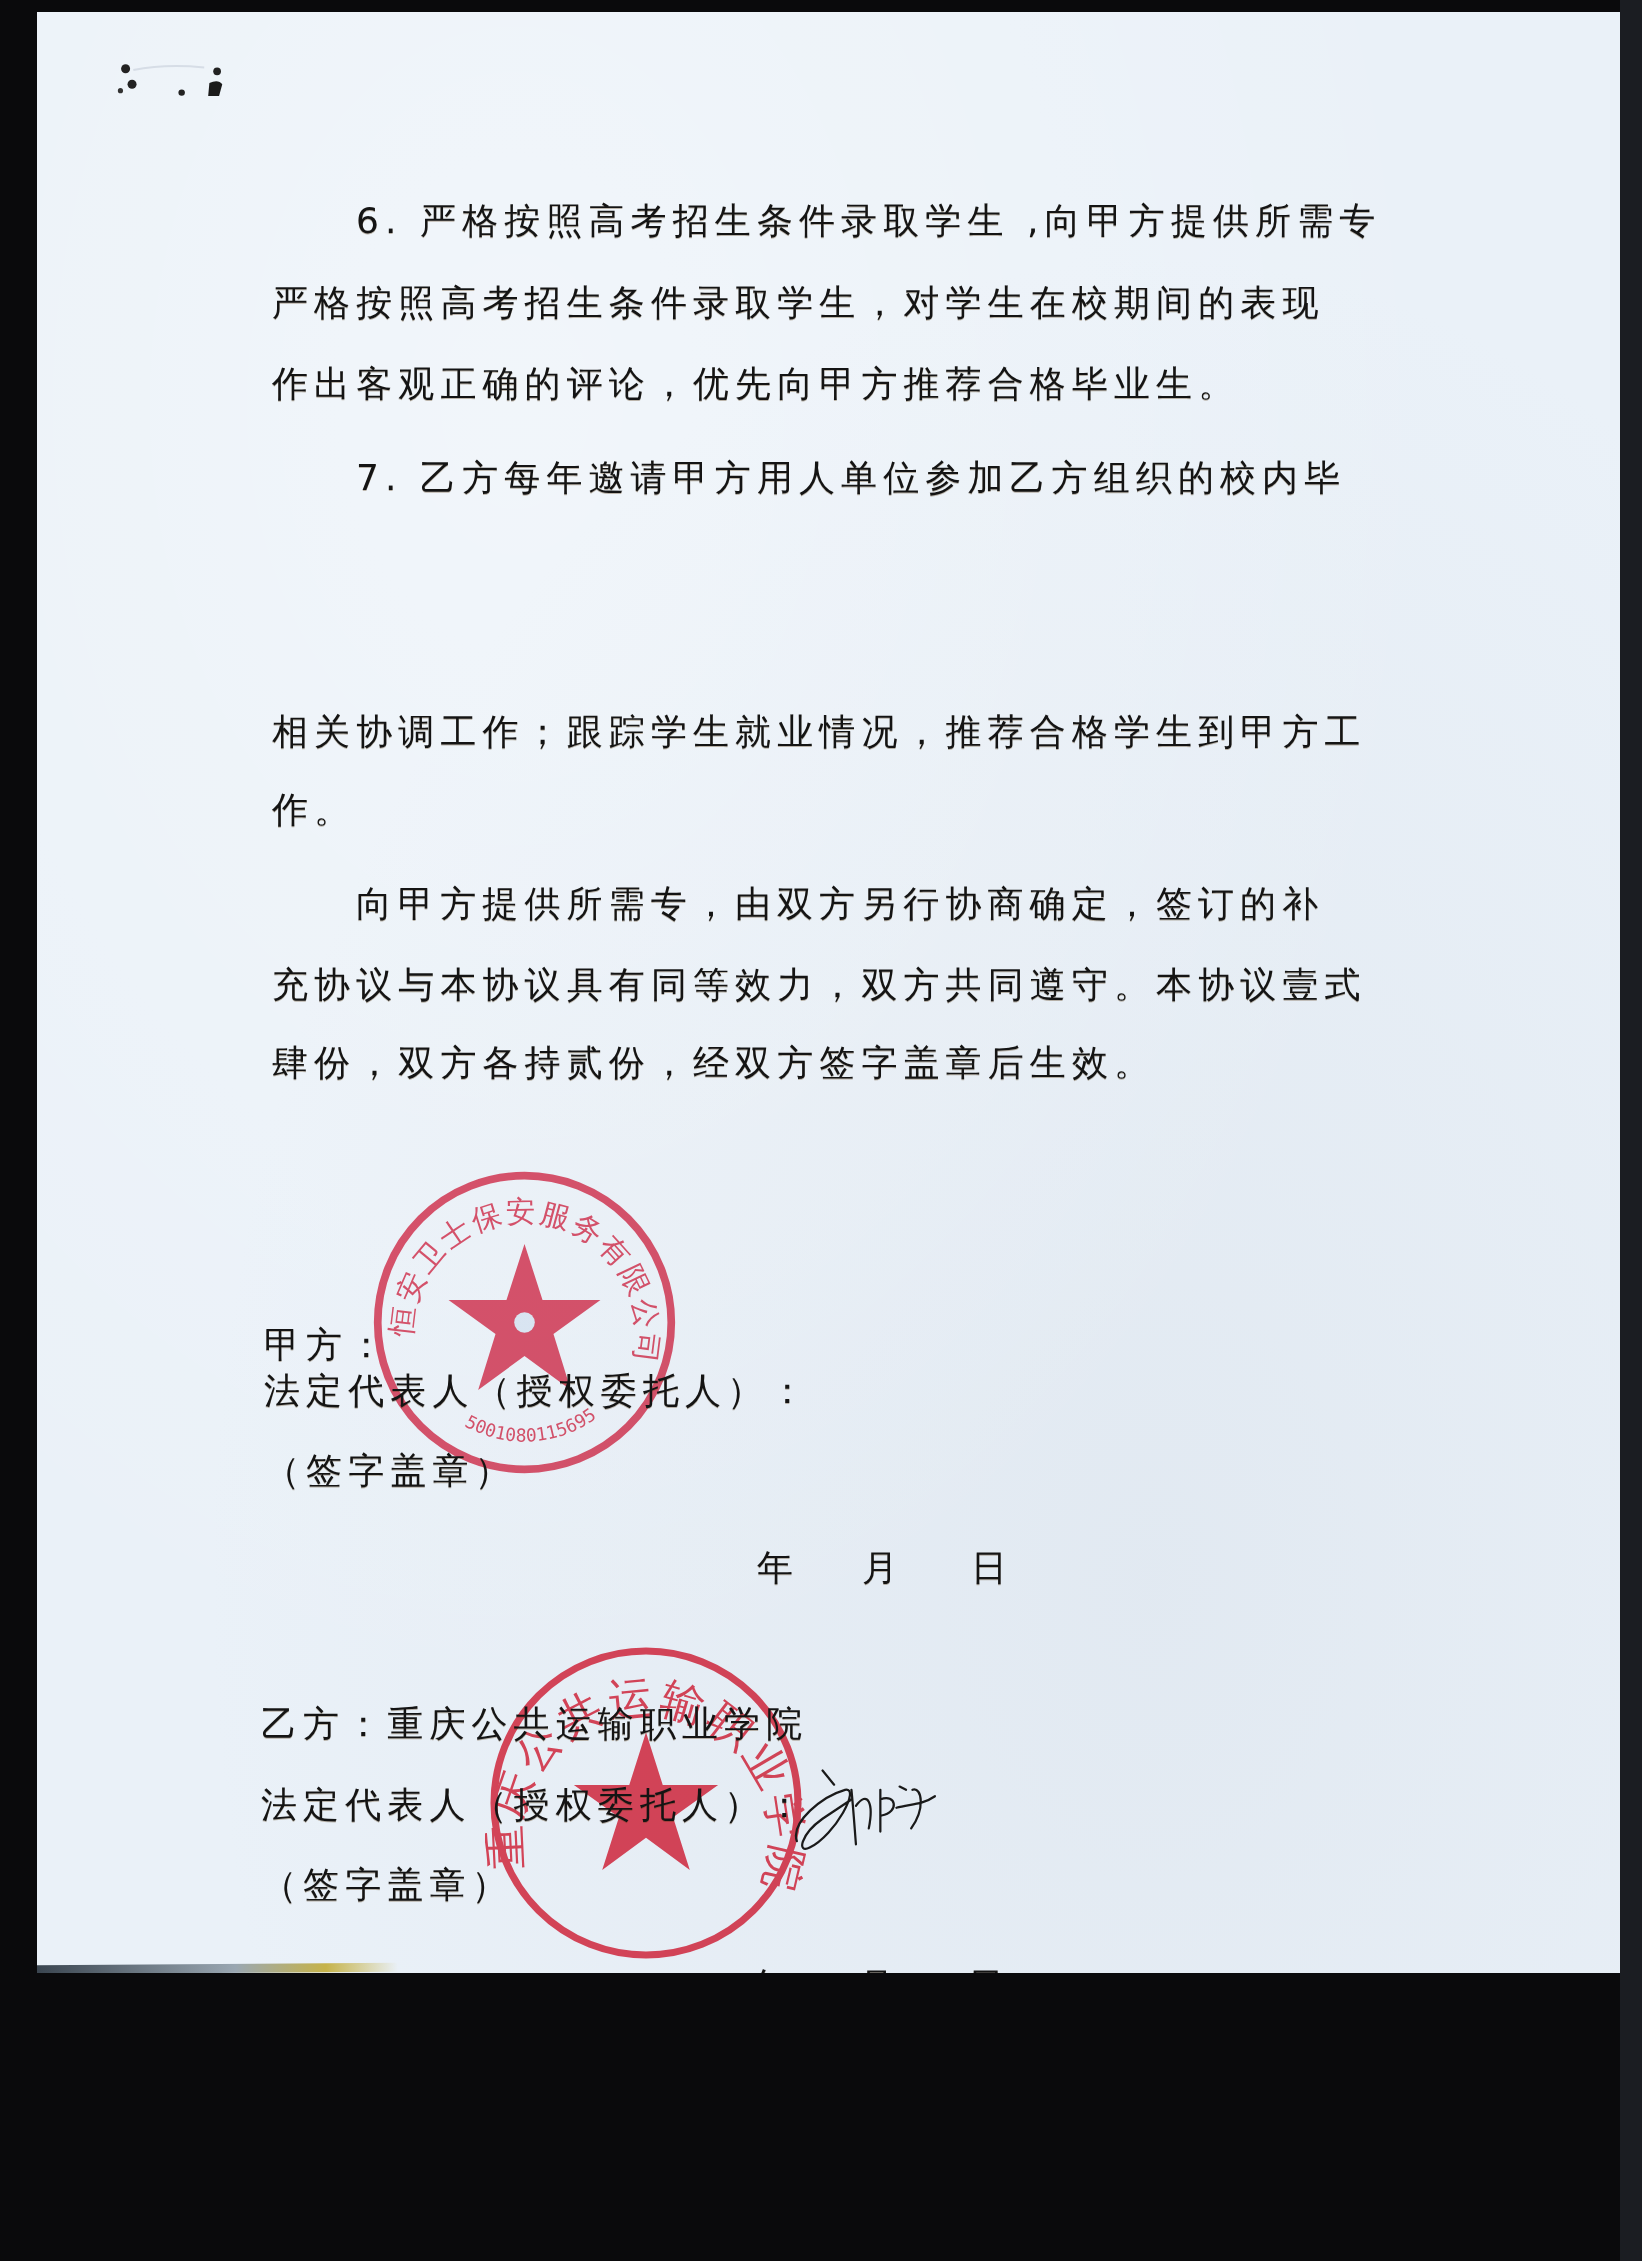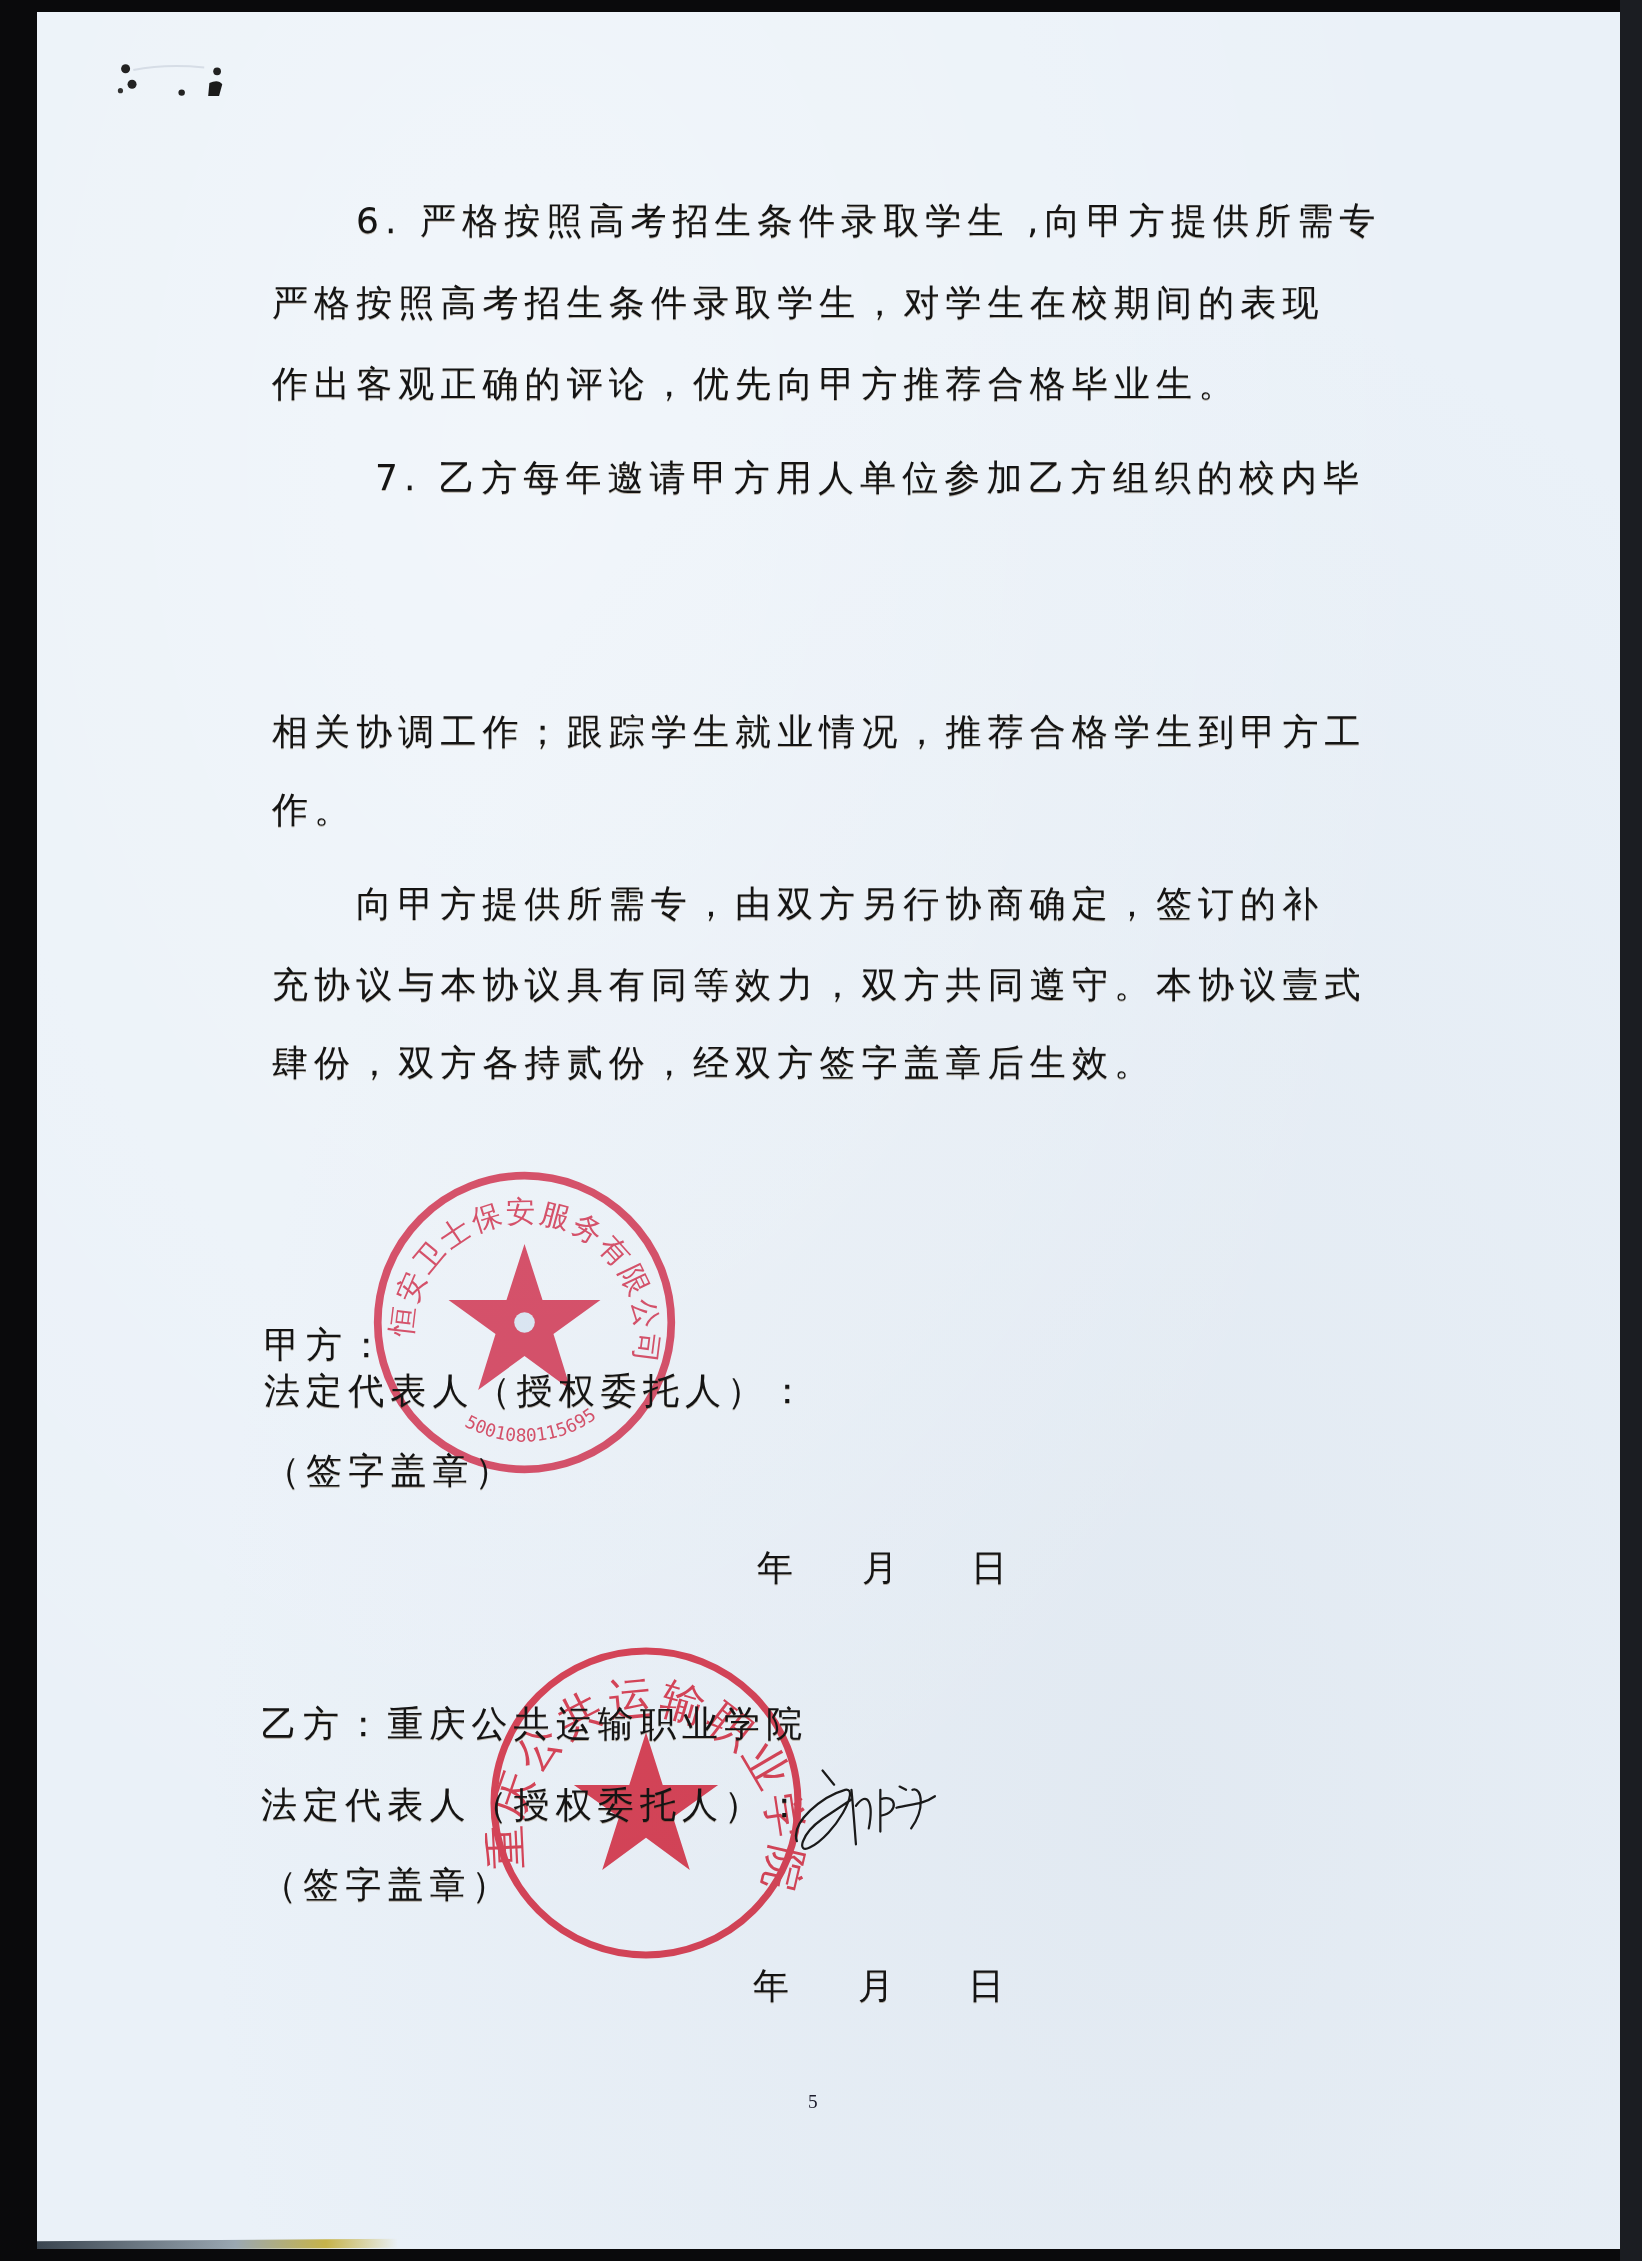--- a/index.html
+++ b/index.html
@@ -8,21 +8,21 @@
     width: 1643px;
     height: 2261px;
     overflow: hidden;
     background: #0a0a0c;
   }
   .page {
     position: absolute;
     left: 37px;
     top: 11.6px;
     width: 1583px;
-    height: 2237px;
+    height: 1961px;
     background: #eaf1f8;
     background-image:
       radial-gradient(ellipse at 30% 20%, rgba(255,255,255,0.35), rgba(255,255,255,0) 60%),
       radial-gradient(ellipse at 70% 80%, rgba(200,210,222,0.25), rgba(200,210,222,0) 60%);
     overflow: hidden;
     padding-left: 12px;
   }
   .right-edge {
     position: absolute;
     right: 0;
@@ -79,21 +79,21 @@
     <circle cx="105" cy="55" r="5" fill="#222"></circle>
     <circle cx="160" cy="22" r="6" fill="#222"></circle>
     <path d="M148 40 q14 -6 20 2 l-6 22 q-10 2 -16 -2 z" fill="#1b1b1b"></path>
     <path d="M30 20 q50 -10 110 -4" stroke="#d6dde6" stroke-width="3" fill="none"></path>
   </svg>
 
   <div class="text" style="left:319px;top:191px;">6. 严格按照高考招生条件录取学生 ,向甲方提供所需专</div>
   <div class="text" style="left:235px;top:273px;">严格按照高考招生条件录取学生，对学生在校期间的表现</div>
   <div class="text" style="left:235px;top:354px;">作出客观正确的评论，优先向甲方推荐合格毕业生。</div>
 
-  <div class="text" style="left:338px;top:448px;">7. 乙方每年邀请甲方用人单位参加乙方组织的校内毕</div>
+  <div class="text" style="left:319px;top:448px;">7. 乙方每年邀请甲方用人单位参加乙方组织的校内毕</div>
 
   <div class="text" style="left:235px;top:702px;">相关协调工作；跟踪学生就业情况，推荐合格学生到甲方工</div>
   <div class="text" style="left:235px;top:780px;">作。</div>
 
   <div class="text" style="left:319px;top:874px;">向甲方提供所需专，由双方另行协商确定，签订的补</div>
   <div class="text" style="left:235px;top:955px;">充协议与本协议具有同等效力，双方共同遵守。本协议壹式</div>
   <div class="text" style="left:235px;top:1033px;">肆份，双方各持贰份，经双方签字盖章后生效。</div>
 
   <svg class="seal" style="left:333px;top:1156px;" width="309" height="309" viewBox="0 0 480 480">
     <defs>

